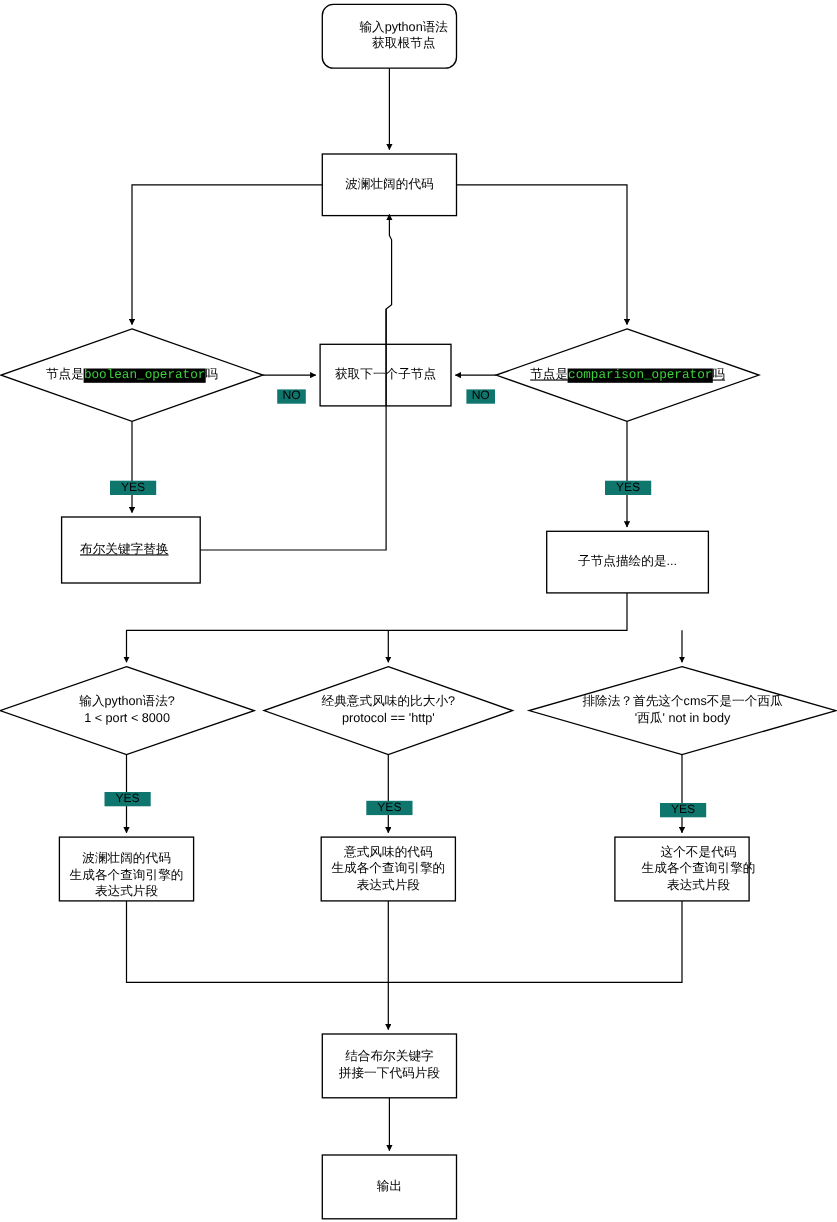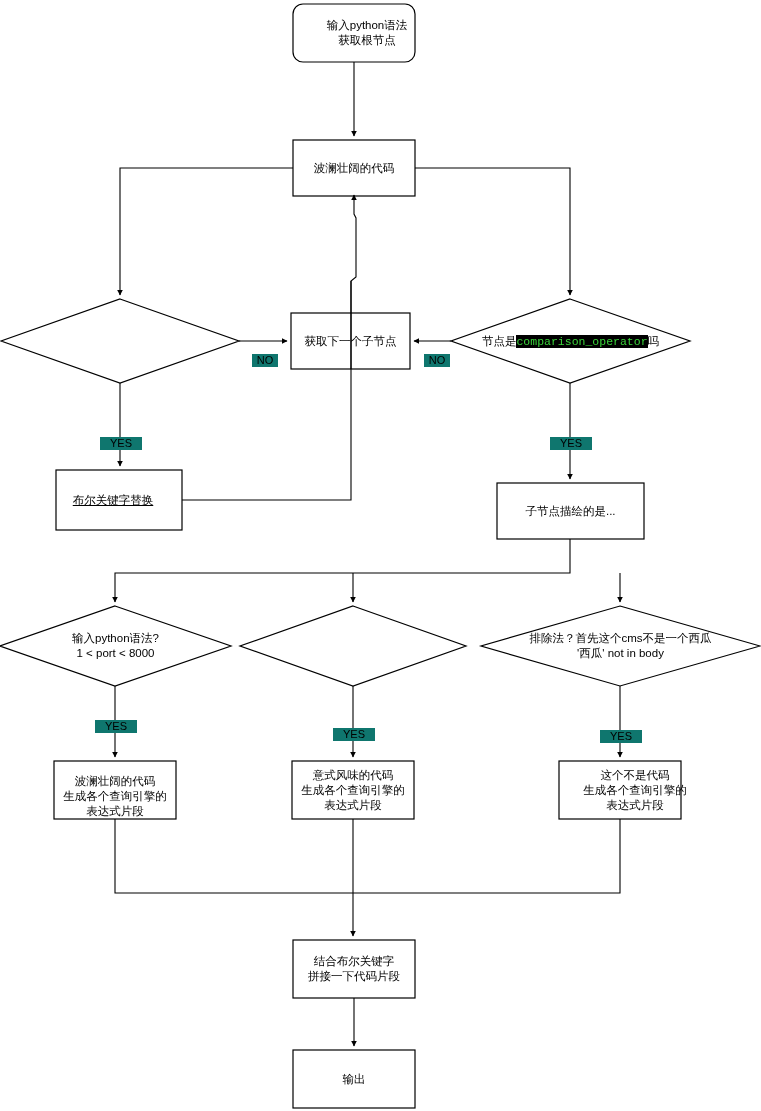--- a/index.html
+++ b/index.html
@@ -153,42 +153,49 @@
 
   <div class="node-text" style="left:293px; top:4px; width:148px; height:58px;">
     <span>输入python语法</span>
     <span>获取根节点</span>
   </div>
 
   <div class="node-text" style="left:293px; top:140px; width:122px; height:56px;">
     <span>波澜壮阔的代码</span>
   </div>
 
+  <div class="node-text" style="left:1px; top:321px; width:238px; height:40px;">
+    <span class="inline-row"><span>节点是</span><span class="code-chip">boolean_operator</span><span>吗</span></span>
+  </div>
 
   <div class="node-text" style="left:291px; top:313px; width:119px; height:56px;">
     <span>获取下一个子节点</span>
   </div>
 
-  <div class="node-text" style="left:451px; top:321px; width:239px; height:40px;">
+  <div class="node-text" style="left:451px; top:321px; width:239px; height:40px;text-decoration:underline;">
     <span class="inline-row"><span>节点是</span><span class="code-chip">comparison_operator</span><span>吗</span></span>
   </div>
 
   <div class="node-text" style="left:56px; top:470px; width:114px; height:60px;text-decoration:underline;">
     <span>布尔关键字替换</span>
   </div>
 
   <div class="node-text" style="left:497px; top:483px; width:147px; height:56px;">
     <span>子节点描绘的是...</span>
   </div>
 
   <div class="node-text" style="left:0px; top:626px; width:231px; height:40px;">
     <span>输入python语法?</span>
     <span>1 &lt; port &lt; 8000</span>
   </div>
 
+  <div class="node-text" style="left:240px; top:626px; width:226px; height:40px;">
+    <span>经典意式风味的比大小?</span>
+    <span>protocol == 'http'</span>
+  </div>
 
   <div class="node-text" style="left:481px; top:626px; width:279px; height:40px;text-align:right;">
     <span>排除法？首先这个cms不是一个西瓜</span>
     <span>'西瓜' not in body</span>
   </div>
 
   <div class="node-text" style="left:54px; top:761px; width:122px; height:58px;justify-content:flex-end;">
     <span>波澜壮阔的代码</span>
     <span>生成各个查询引擎的</span>
     <span>表达式片段</span>

